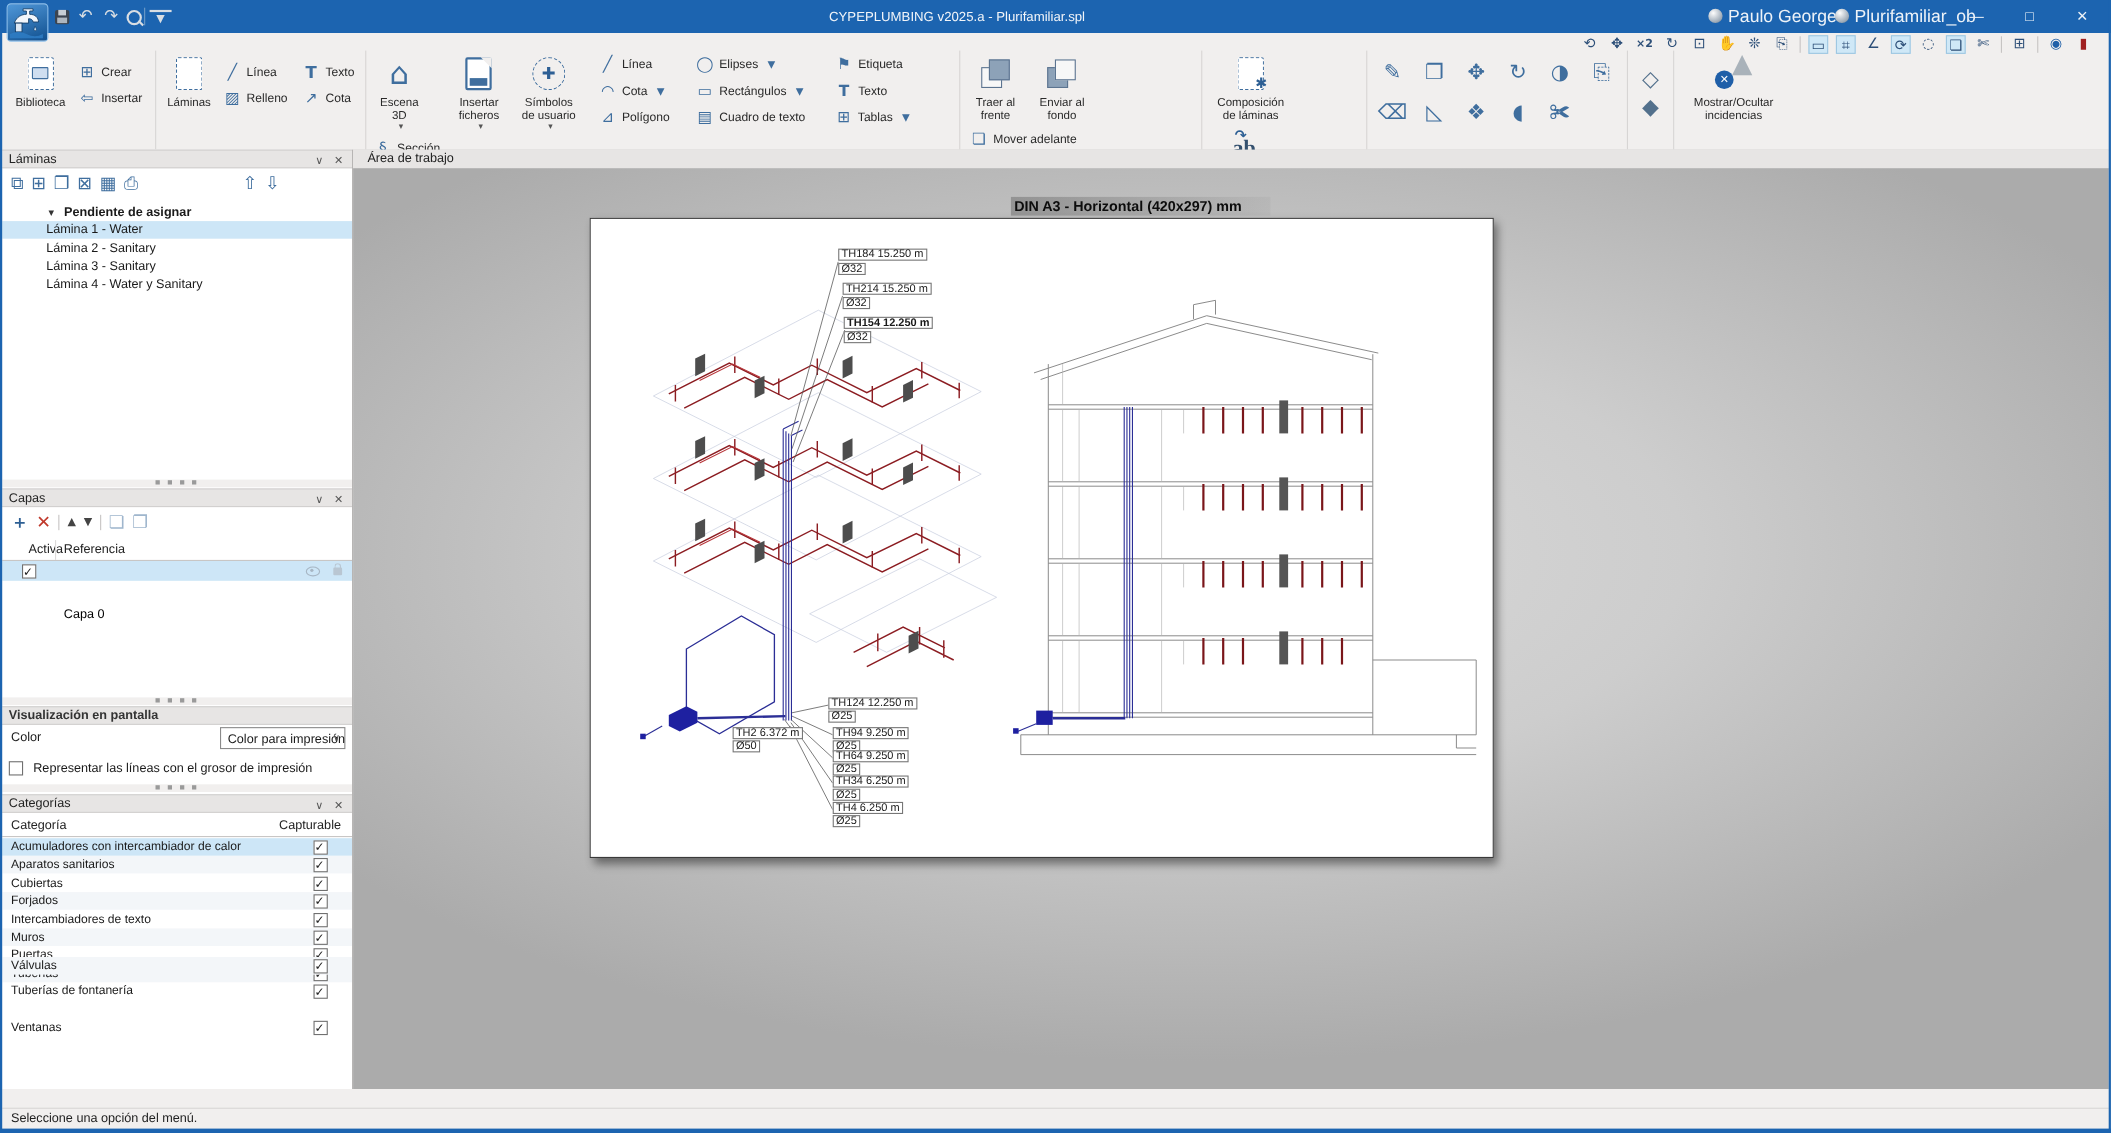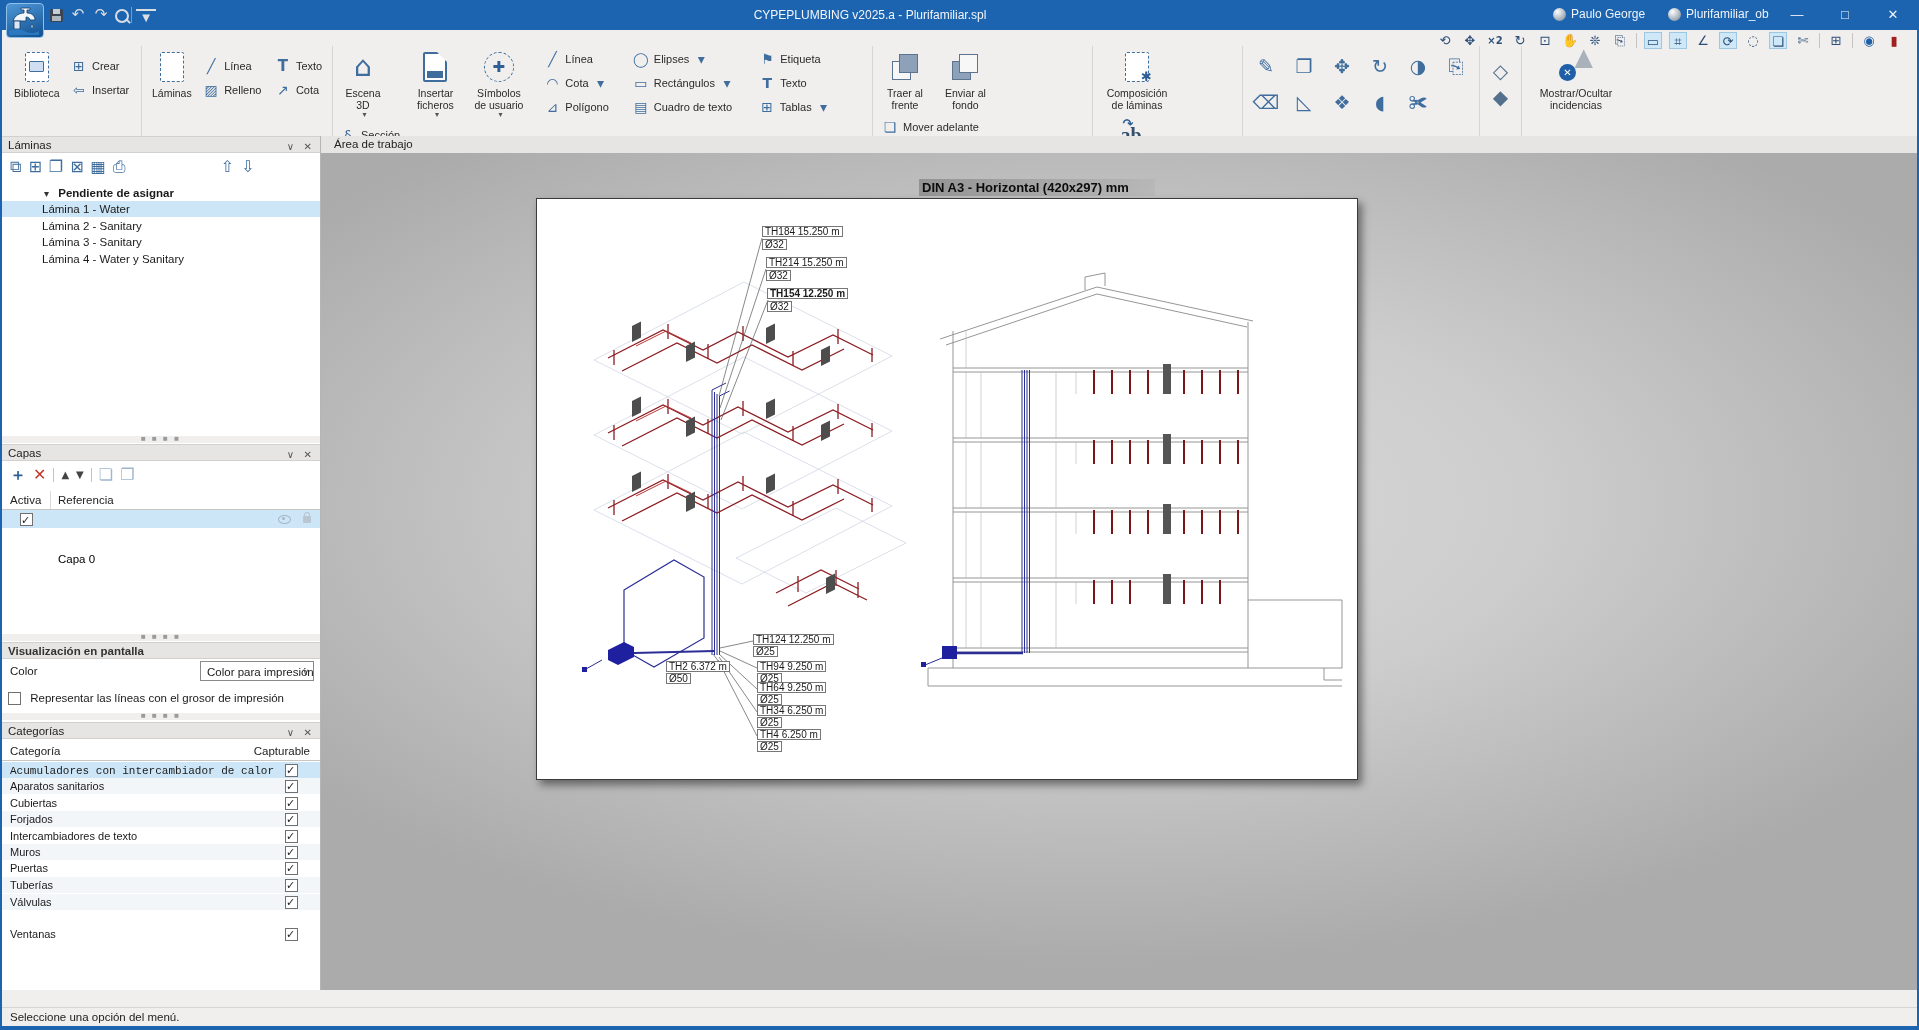--- a/index.html
+++ b/index.html
@@ -9,21 +9,21 @@
   .abs{position:absolute;}
   .gi{font-family:"DejaVu Sans",sans-serif;line-height:1;display:inline-block;}
 
   
   #titlebar{position:absolute;left:0;top:0;width:1919px;height:30px;background:#1c64b0;color:#fff;}
   #applogo{position:absolute;left:6px;top:3px;width:36px;height:33px;border:1px solid #8fc0ea;border-radius:4px;
            background:linear-gradient(160deg,#4f97d8,#11508f);z-index:5;}
   .qbtn{position:absolute;top:7px;height:18px;color:#d9dee3;font-size:15px;text-align:center;cursor:default;}
   #qa-sep{position:absolute;left:131px;top:7px;width:1px;height:16px;background:#6f9cc8;}
   #title-text{position:absolute;left:700px;top:8px;width:340px;text-align:center;font-size:12px;color:#f2f5f9;}
-  .tb-user{position:absolute;top:7px;font-size:12px;color:#eef3f8;text-align:right;}
+  .tb-user{position:absolute;top:7px;font-size:16px;color:#eef3f8;text-align:right;}
   .tb-ball{position:absolute;top:8px;width:13px;height:13px;border-radius:50%;
            background:radial-gradient(circle at 35% 30%,#fdfdfd,#9aa7b4 70%,#5c6a77);}
   .winbtn{position:absolute;top:0;width:44px;height:30px;color:#eef3f8;font-size:13px;line-height:30px;text-align:center;}
   .i-save{width:13px;height:13px;background:#3c4450;border-radius:2px;position:relative;}
   .i-save::before{content:"";position:absolute;left:3px;top:0;width:7px;height:5px;background:#c7cdd4;}
   .i-save::after{content:"";position:absolute;left:2px;bottom:1px;width:9px;height:5px;background:#aeb6bf;}
   .i-mag{width:10px;height:10px;border:2px solid #d9dee3;border-radius:50%;position:relative;}
   .i-mag::after{content:"";position:absolute;left:8px;top:9px;width:6px;height:2px;background:#d9dee3;transform:rotate(45deg);}
 
   
@@ -443,21 +443,21 @@
     <span class="gi" style="color:#2d5f94;font-weight:bold;">＋</span>
     <span class="gi" style="color:#c0392b;font-weight:bold;">✕</span>
     <span style="width:1px;height:14px;background:#c6c4c3;"></span>
     <span class="gi" style="font-size:10px;color:#444;">▲</span>
     <span class="gi" style="font-size:10px;color:#444;">▼</span>
     <span style="width:1px;height:14px;background:#c6c4c3;"></span>
     <span class="gi" style="color:#9fb6cd;">❏</span>
     <span class="gi" style="color:#9fb6cd;">❐</span>
   </div>
   <div class="abs thead" style="left:0;top:355px;width:318px;height:18px;line-height:18px;border-bottom:1px solid #c8c6c5;">
-    <span style="position:absolute;left:8px;">Activa</span>
+    <span style="position:absolute;left:24px;">Activa</span>
     <span style="position:absolute;left:48px;top:0;width:1px;height:18px;background:#dcdad9;"></span>
     <span style="position:absolute;left:56px;">Referencia</span>
   </div>
   <div class="abs sel" style="left:0;top:374px;width:318px;height:18px;font-size:11.5px;line-height:18px;">
     <span class="chk checked" style="position:absolute;left:18px;top:3px;"></span>
     <span style="position:absolute;left:56px;margin-top:40px;">Capa 0</span>
     <span class="eye-ic" style="position:absolute;left:276px;top:5px;"></span>
     <span class="lock-ic" style="position:absolute;left:301px;top:6px;"></span>
   </div>
   <div class="dots" style="top:498px;">■ ■ ■ ■</div>
@@ -479,21 +479,21 @@
   <div class="p-head" style="top:586px;">
     <span>Categorías</span>
     <span class="hic" style="right:26px;">∨</span>
     <span class="hic" style="right:8px;">✕</span>
   </div>
   <div class="abs thead" style="left:0;top:606px;width:318px;height:18px;line-height:18px;border-bottom:1px solid #c8c6c5;">
     <span style="position:absolute;left:8px;">Categoría</span>
     <span style="position:absolute;right:10px;">Capturable</span>
   </div>
   <div class="cat-row sel" style="top:626px;">
-    <span style="margin-left:8px;font-family:Liberation Mono, monospace;">Acumuladores con intercambiador de calor</span>
+    <span style="margin-left:8px;">Acumuladores con intercambiador de calor</span>
     <span class="chk checked cat-chk"></span>
   </div>
   <div class="cat-row alt" style="top:642.4px;">
     <span style="margin-left:8px;">Aparatos sanitarios</span>
     <span class="chk checked cat-chk"></span>
   </div>
   <div class="cat-row" style="top:658.8px;">
     <span style="margin-left:8px;">Cubiertas</span>
     <span class="chk checked cat-chk"></span>
   </div>
@@ -514,21 +514,21 @@
     <span class="chk checked cat-chk"></span>
   </div>
   <div class="cat-row alt" style="top:740.8px;">
     <span style="margin-left:8px;">Tuberías</span>
     <span class="chk checked cat-chk"></span>
   </div>
   <div class="cat-row" style="top:757.2px;">
     <span style="margin-left:8px;">Tuberías de fontanería</span>
     <span class="chk checked cat-chk"></span>
   </div>
-  <div class="cat-row alt" style="top:758px;">
+  <div class="cat-row alt" style="top:734px;">
     <span style="margin-left:8px;">Válvulas</span>
     <span class="chk checked cat-chk"></span>
   </div>
   <div class="cat-row" style="top:790px;">
     <span style="margin-left:8px;">Ventanas</span>
     <span class="chk checked cat-chk"></span>
   </div>
 </div>
 
 <div id="wstabbar">

